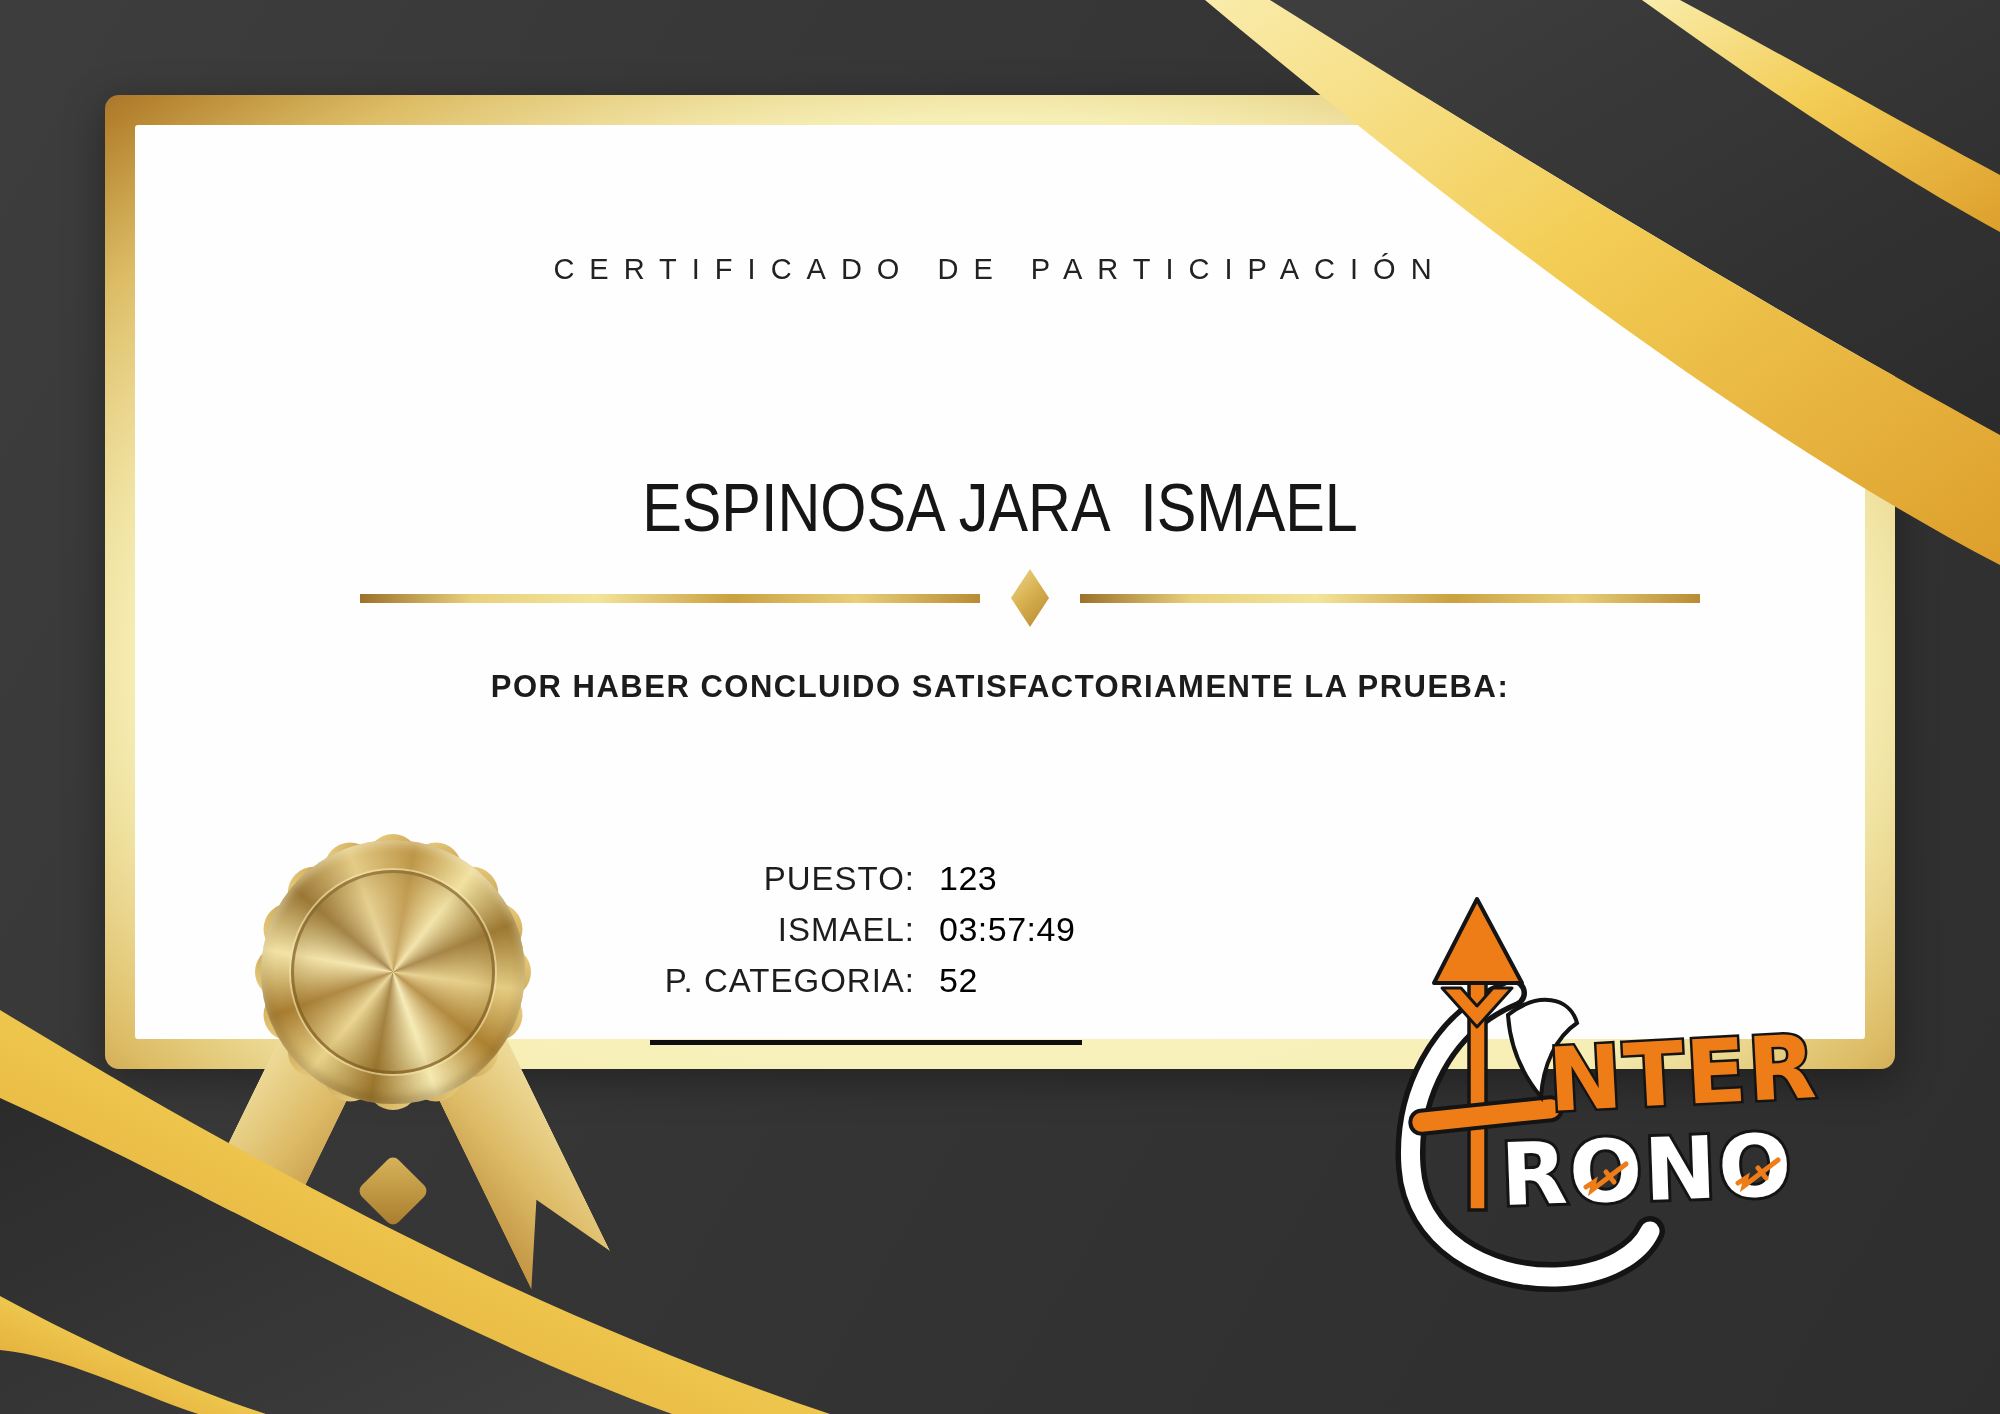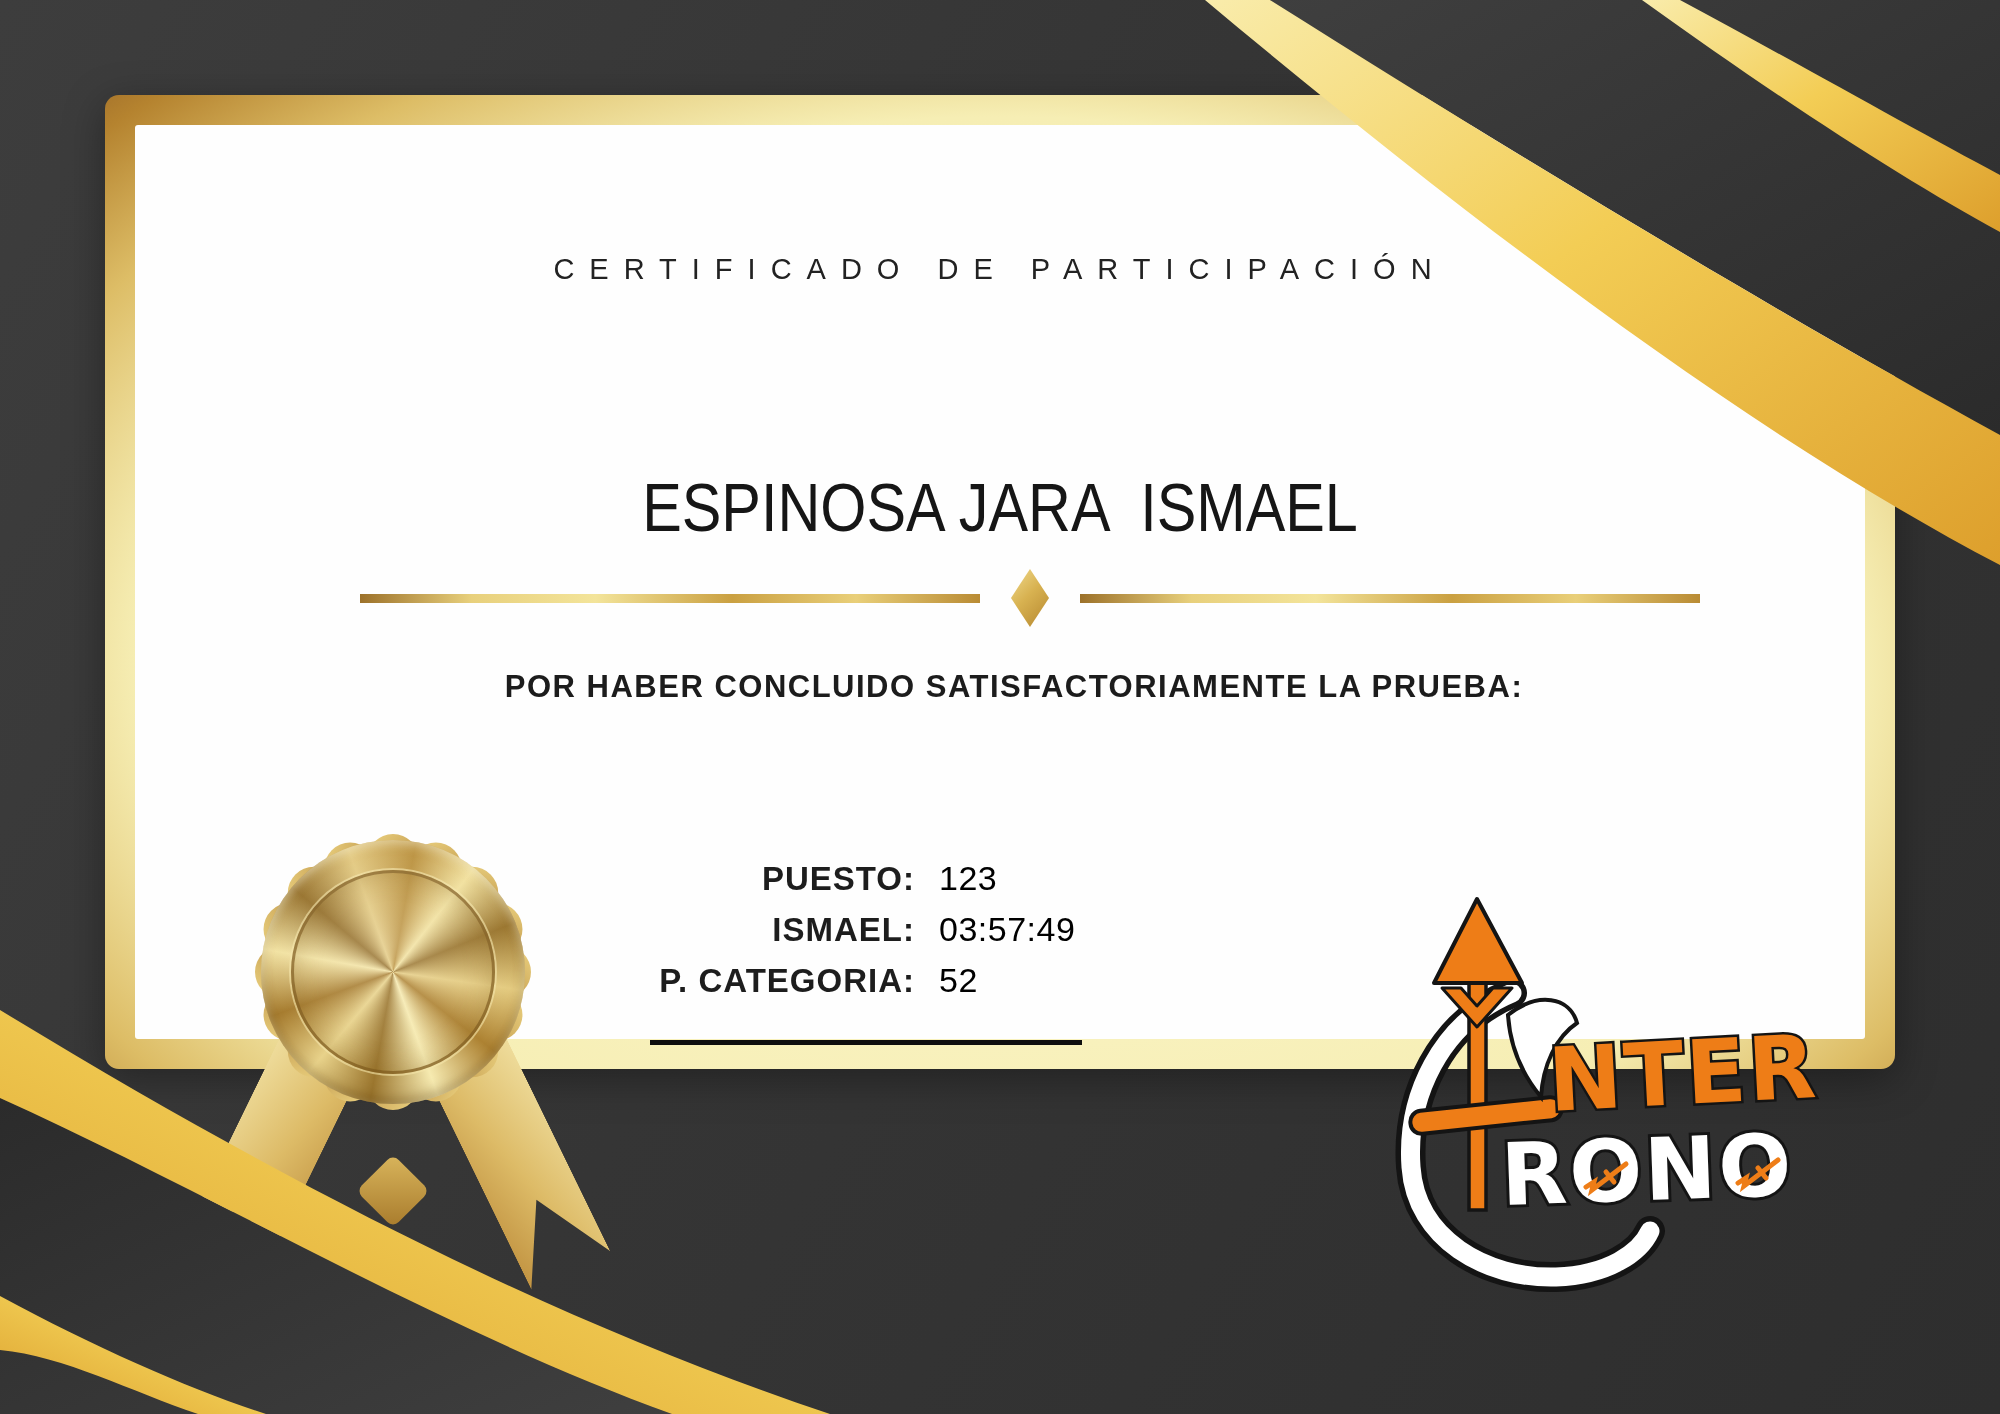--- a/index.html
+++ b/index.html
@@ -37,28 +37,28 @@
   .divider {
     position:absolute; left:225px; top:445px; width:1340px; height:56px;
     display:flex; align-items:center; justify-content:space-between;
   }
   .dline { width:620px; height:9px;
     background:linear-gradient(90deg,#9c712a 0%,#e8d07c 18%,#f3e49a 38%,#caa041 60%,#e9cf79 80%,#b98b34 100%); }
   .diamond { width:38px; height:58px;
     background:linear-gradient(135deg,#f0da8e 0%,#d8b251 45%,#b5872f 100%);
     clip-path:polygon(50% 0,100% 50%,50% 100%,0 50%); }
   .subtitle {
-    position:absolute; left:14px; top:544px; width:100%;
+    position:absolute; left:0; top:544px; width:100%;
     text-align:center; font-size:31px; font-weight:600; color:#1c1c1c; letter-spacing:1.5px;
   }
 
   
   .stats { position:absolute; left:420px; top:728px; }
   .stat-row { display:flex; height:51px; line-height:51px; }
-  .stat-label { width:360px; text-align:right; font-size:33px; font-weight:700;
+  .stat-label { width:360px; text-align:right; font-size:33px; font-weight:400;
     color:#1d1d1d; letter-spacing:1px; }
   .stat-value { margin-left:24px; font-size:34px; font-weight:400; color:#000000; letter-spacing:.5px; }
   .sig-line { position:absolute; left:515px; top:915px; width:432px; height:5px; background:#0e0e0e; }
 
   
   .medal { position:absolute; left:123px; top:712px; width:270px; height:475px; }
   .ribbon { position:absolute; top:198px; width:88px; height:262px;
     background:linear-gradient(105deg,#f0dfa0 0%,#ddbb67 55%,#c29442 100%);
     clip-path:polygon(0 0,100% 0,100% 100%,50% 70%,0 100%); transform-origin:50% 0; }
   .ribbon.left  { left:28px;  transform:rotate(26deg); }

